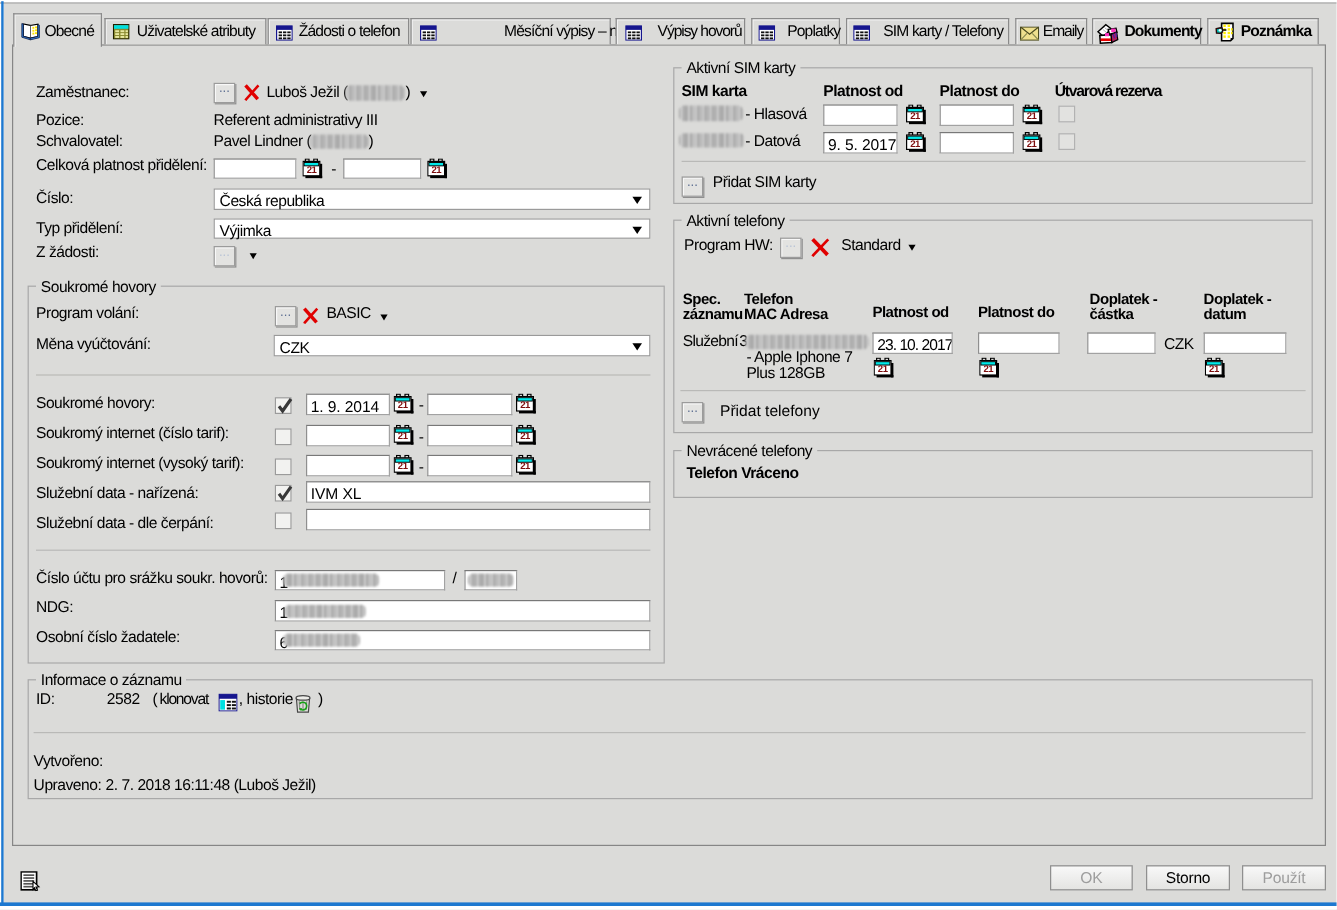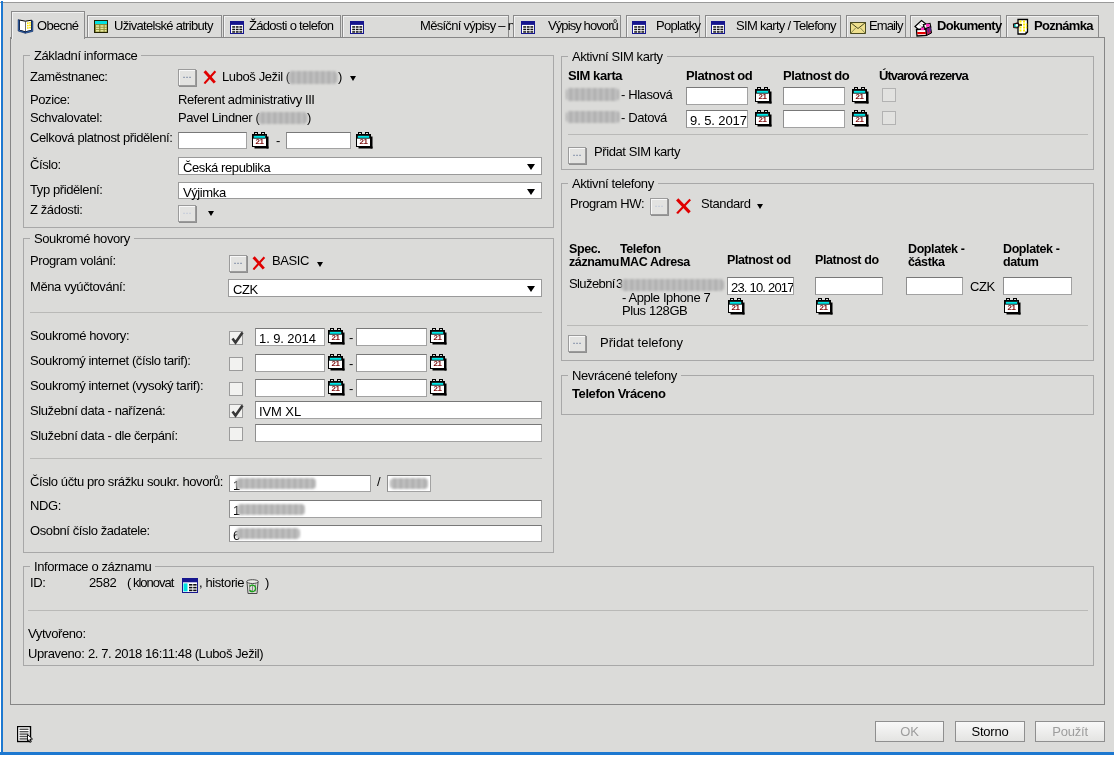--- a/index.html
+++ b/index.html
@@ -209,23 +209,20 @@
             <rect x="13.8" y="5.5" width="1.4" height="2"></rect>
             <rect x="13.8" y="8.5" width="1.4" height="2"></rect>
           </g>
   <path d="M13.5 16 L13.5 13.5 L15.5 14 Z" fill="#000"></path>
   <path d="M1.5 6 L5 5.2 L6.5 5.5 L6.8 8.5 L5 9.8 L1.8 9.5 Z" fill="#00c0b8" stroke="#2a0a0a" stroke-width="1.2"></path>
   <circle cx="4.8" cy="7.3" r="1.2" fill="#fff"></circle>
   <path d="M6.8 7 L10 7" stroke="#000" stroke-width="1.4"></path>
  </svg></span>
  <span class="tx b" style="left:27px;">Poznámka</span>
     </div>
-<div class="fs" style="left:23px;top:55px;width:531px;height:173px;">
-      <span class="lg">Základní informace</span>
-    </div>
 <span class="t" style="left:30px;top:69px;">Zaměstnanec:</span>
 <div class="dots" style="left:178px;top:69px;">...</div>
 <span class="xic" style="left:202px;top:69px;"><svg width="16" height="16" viewBox="0 0 16 16">
         <path d="M2.6 2.2 L12.8 13.6" stroke="#e00000" stroke-width="2.9" stroke-linecap="butt"></path>
         <path d="M13.4 2.2 L3 13.8 L2.6 14.6" stroke="#e00000" stroke-width="2.1" stroke-linecap="butt"></path>
       </svg></span>
 <span class="t" style="left:222px;top:69px;">Luboš Ježil (</span>
 <span class="blur" style="left:288px;top:71px;width:49px;height:13px;"></span>
 <span class="t" style="left:338px;top:69px;">)</span>
 <span class="tri" style="left:350px;top:76px;"></span>

